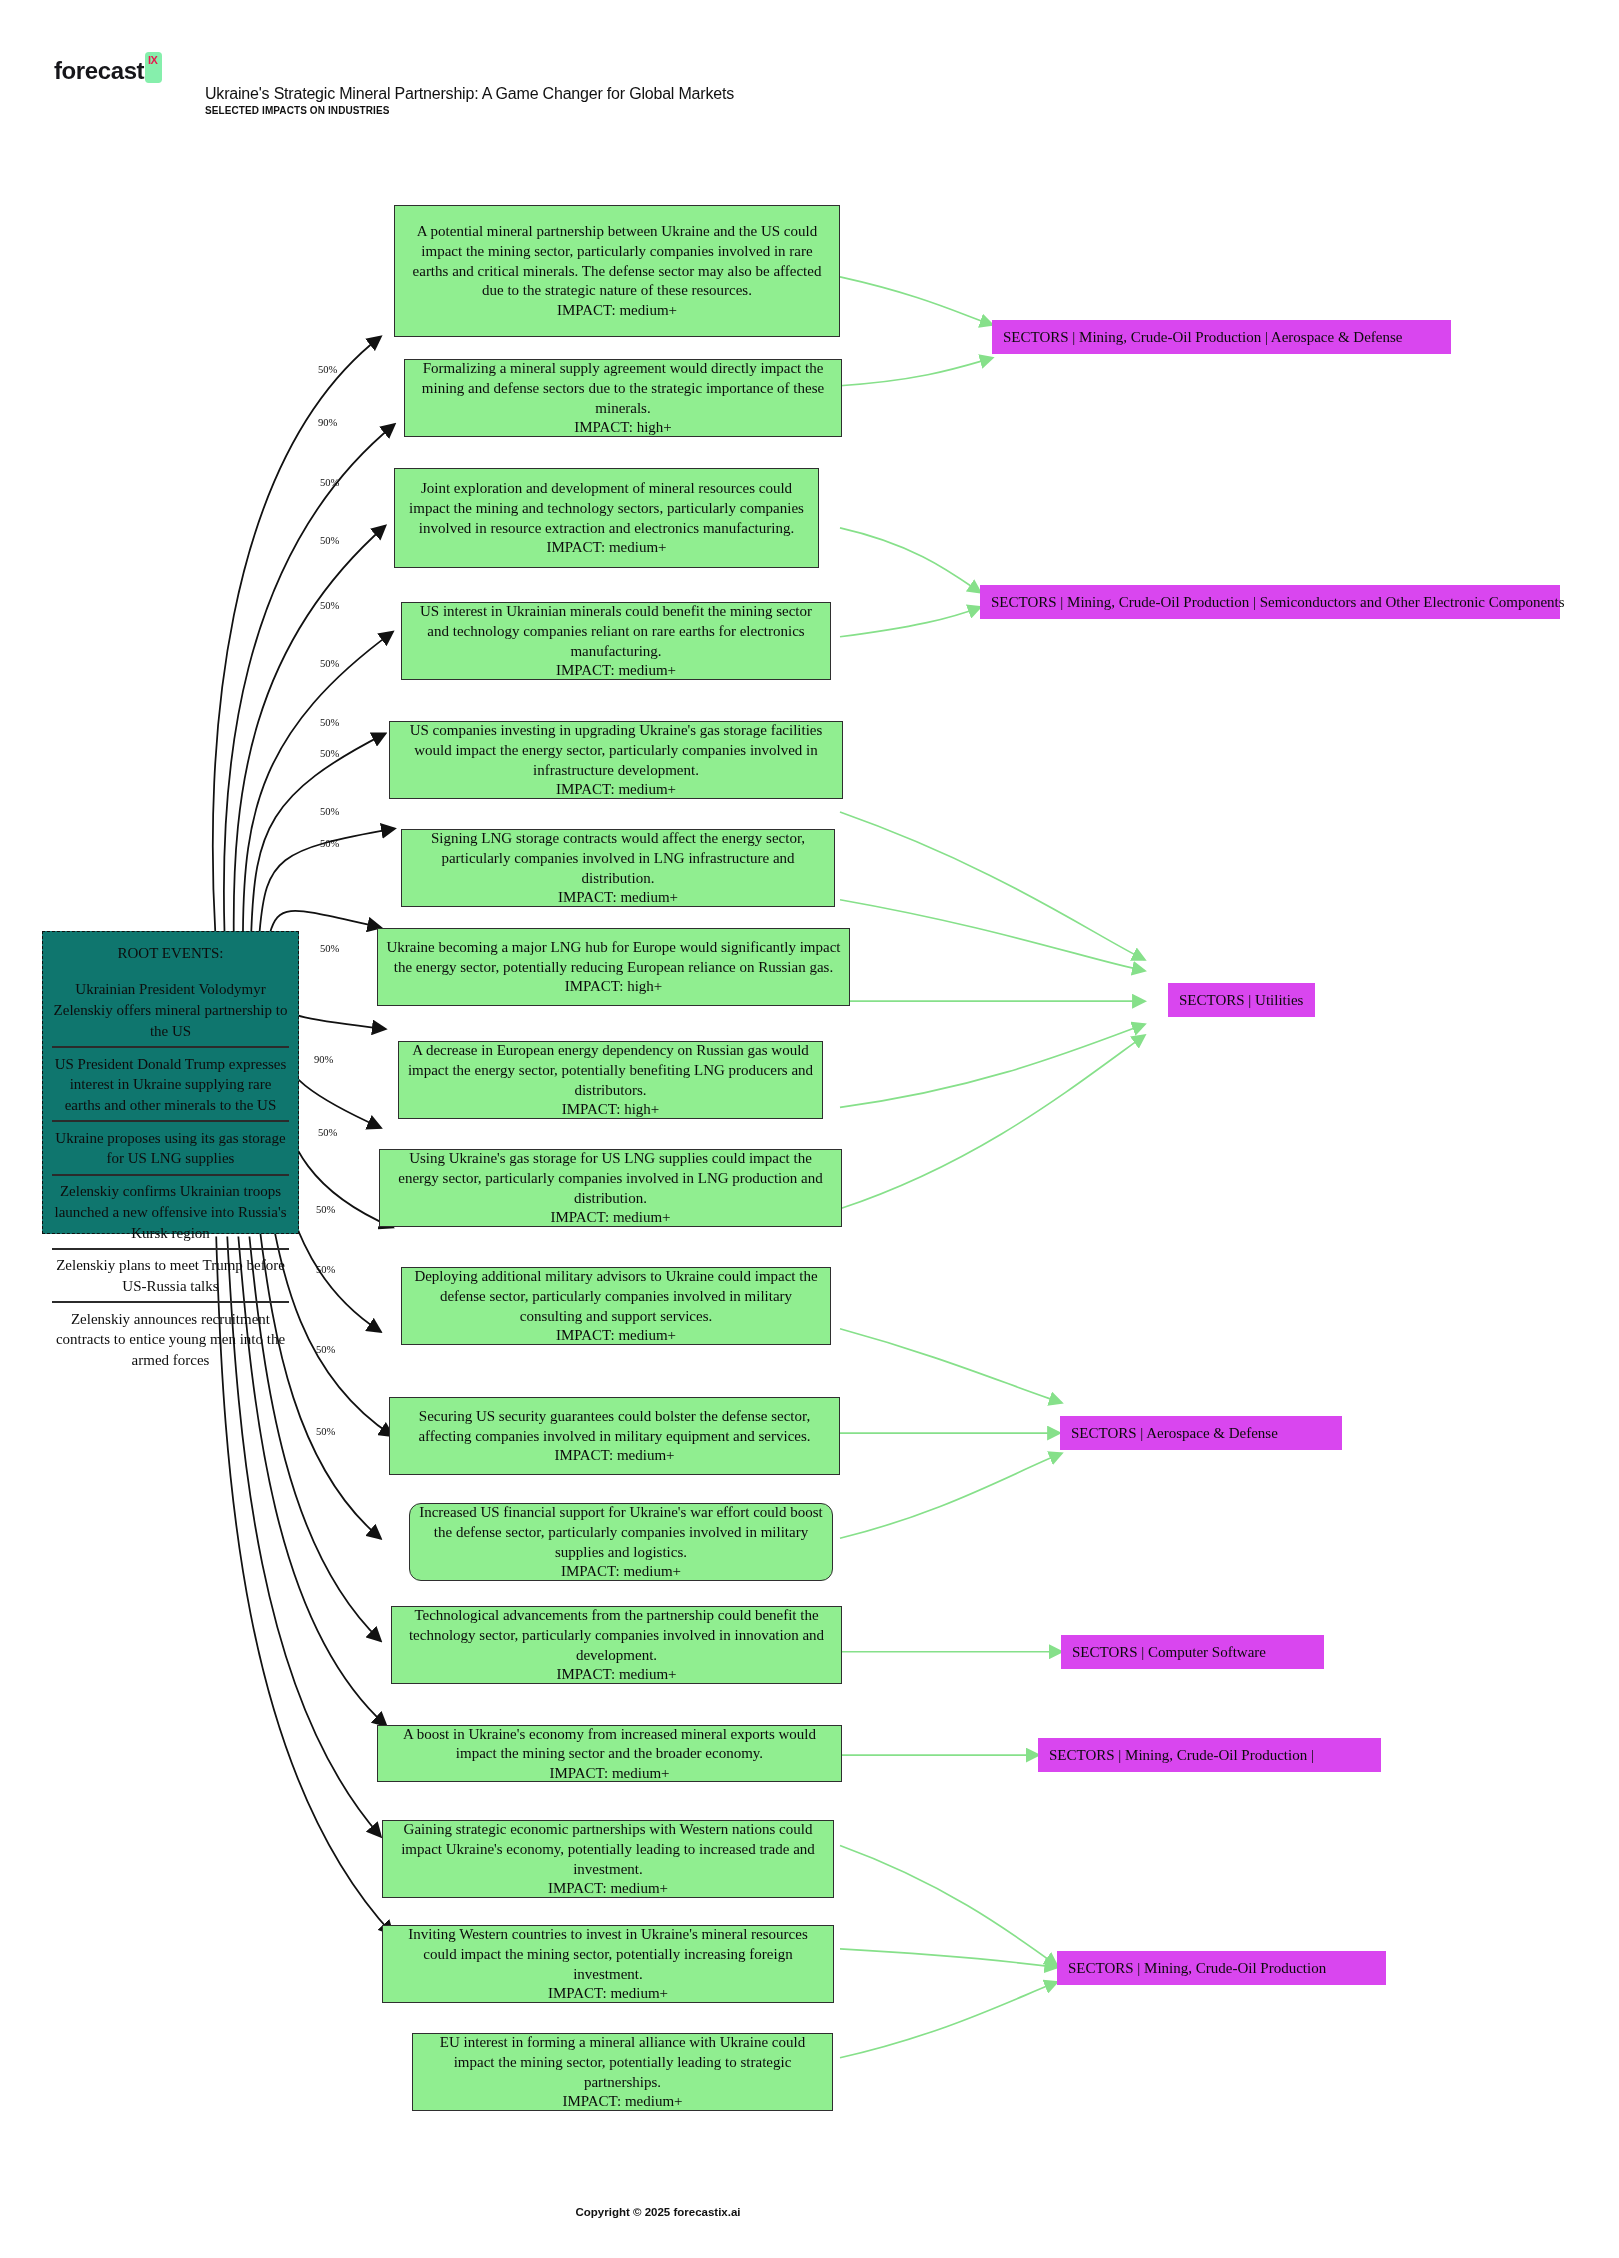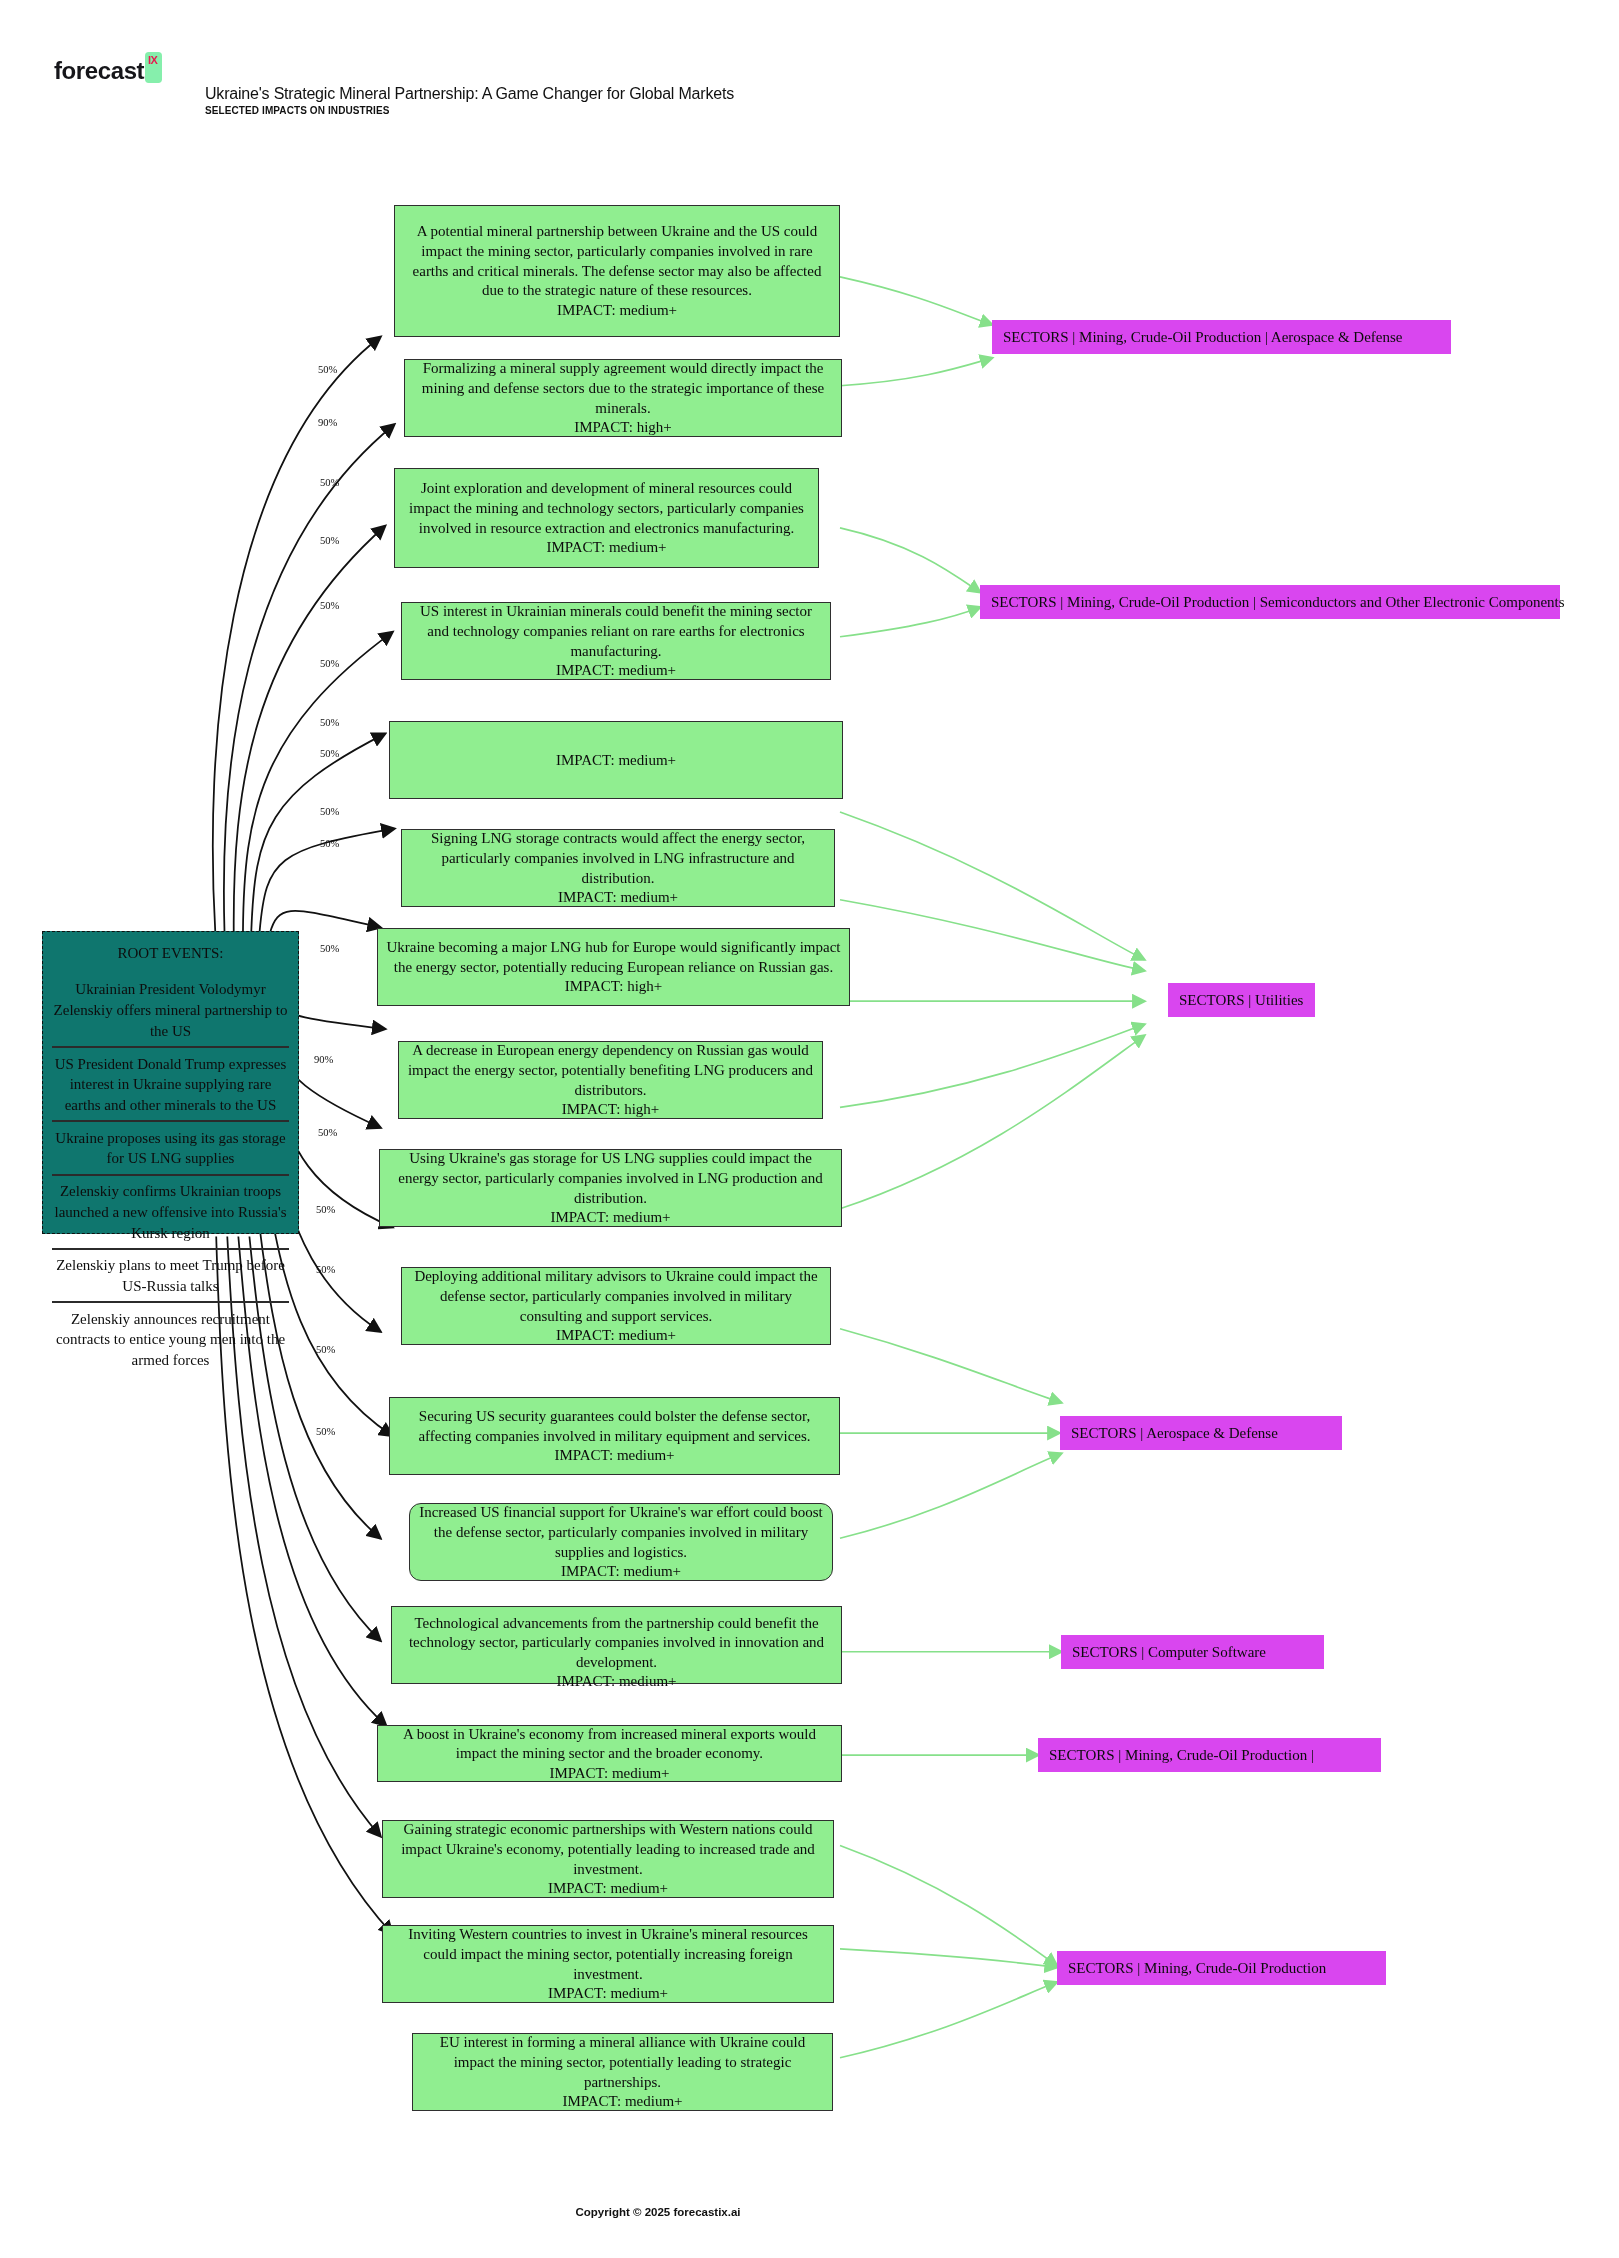--- a/index.html
+++ b/index.html
@@ -225,20 +225,21 @@
   <div class="txt">Joint exploration and development of mineral resources could impact the mining and technology sectors, particularly companies involved in resource extraction and electronics manufacturing.</div>
   <div class="txt">IMPACT: medium+</div>
 </div>
 
 <div class="node" style="left:401px; top:602px; width:430px; height:78px;">
   <div class="txt">US interest in Ukrainian minerals could benefit the mining sector and technology companies reliant on rare earths for electronics manufacturing.</div>
   <div class="txt">IMPACT: medium+</div>
 </div>
 
 <div class="node" style="left:389px; top:721px; width:454px; height:78px;">
+  <div class="txt">US companies investing in upgrading Ukraine's gas storage facilities would impact the energy sector, particularly companies involved in infrastructure development.</div>
   <div class="txt">IMPACT: medium+</div>
 </div>
 
 <div class="node" style="left:401px; top:829px; width:434px; height:78px;">
   <div class="txt">Signing LNG storage contracts would affect the energy sector, particularly companies involved in LNG infrastructure and distribution.</div>
   <div class="txt">IMPACT: medium+</div>
 </div>
 
 <div class="node" style="left:377px; top:928px; width:473px; height:78px;">
   <div class="txt">Ukraine becoming a major LNG hub for Europe would significantly impact the energy sector, potentially reducing European reliance on Russian gas.</div>
@@ -263,21 +264,21 @@
 <div class="node" style="left:389px; top:1397px; width:451px; height:78px;">
   <div class="txt">Securing US security guarantees could bolster the defense sector, affecting companies involved in military equipment and services.</div>
   <div class="txt">IMPACT: medium+</div>
 </div>
 
 <div class="node" style="left:409px; top:1503px; width:424px; height:78px;border-radius:12px;">
   <div class="txt">Increased US financial support for Ukraine's war effort could boost the defense sector, particularly companies involved in military supplies and logistics.</div>
   <div class="txt">IMPACT: medium+</div>
 </div>
 
-<div class="node" style="left:391px; top:1606px; width:451px; height:78px;justify-content:space-between;">
+<div class="node" style="left:391px; top:1606px; width:451px; height:78px;">
   <div class="txt">Technological advancements from the partnership could benefit the technology sector, particularly companies involved in innovation and development.</div>
   <div class="txt">IMPACT: medium+</div>
 </div>
 
 <div class="node" style="left:377px; top:1725px; width:465px; height:57px;">
   <div class="txt">A boost in Ukraine's economy from increased mineral exports would impact the mining sector and the broader economy.</div>
   <div class="txt">IMPACT: medium+</div>
 </div>
 
 <div class="node" style="left:382px; top:1820px; width:452px; height:78px;">

